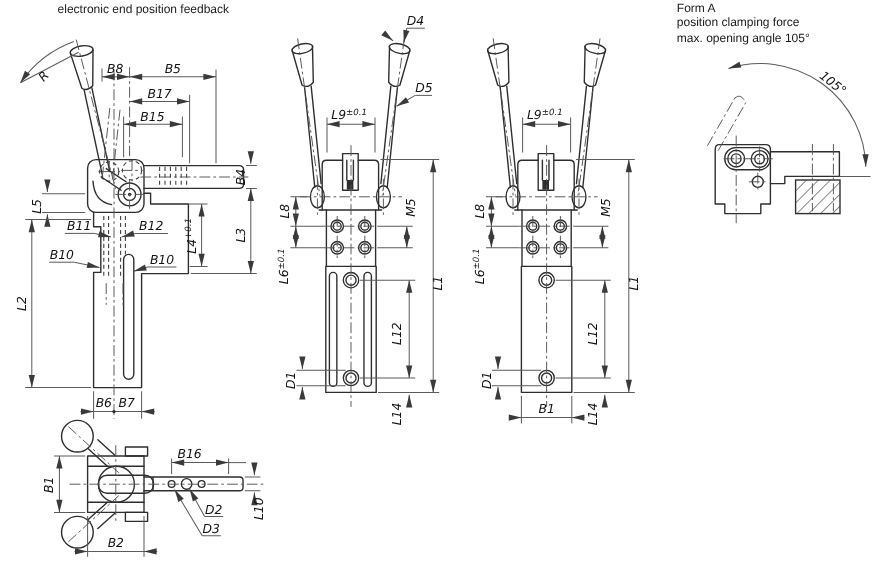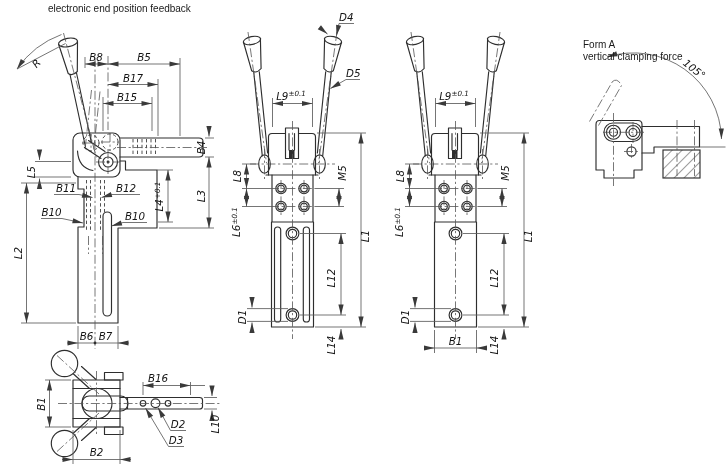--- a/index.html
+++ b/index.html
@@ -291,18 +291,19 @@
         <circle cx="633" cy="132.5" r="4" class="ln"></circle>
     <circle cx="631.5" cy="151.5" r="4.6" class="ln"></circle>
     <path class="cl" d="M603,132.3 H644 M613.5,113 V186 M633,122 V143 M624,151.5 H639 M631.5,144 V159 M677,120 V176 M694.5,120 V176"></path>
     <path class="cl" d="M589.5,121.5 L612.5,81.5 M598.5,125.5 L621.5,85.5 M612.5,81.5 Q617.5,77.5 621.5,85.5"></path>
     <path class="thin" d="M607,57 A 88 88 0 0 1 721.5,139" marker-start="url(#arr)" marker-end="url(#arr)"></path>
     <text class="lbl mid" transform="rotate(38 692 72)" x="692" y="72">105°</text>
   </g>
 </svg>
 
 <div class="title" style="left:48px; top:3px;">electronic end position feedback</div>
-<div class="title" id="formA-block" style="left:583px; top:2px;margin-top:37px;">
+<div class="title" id="formA-block" style="left:564px; top:2px;">
   <div>Form A</div>
-  <div>vertical clamping force</div>
+  <div>position clamping force</div>
+  <div>max. opening angle 105°</div>
 </div>
 
 </div>
 
 </body></html>

